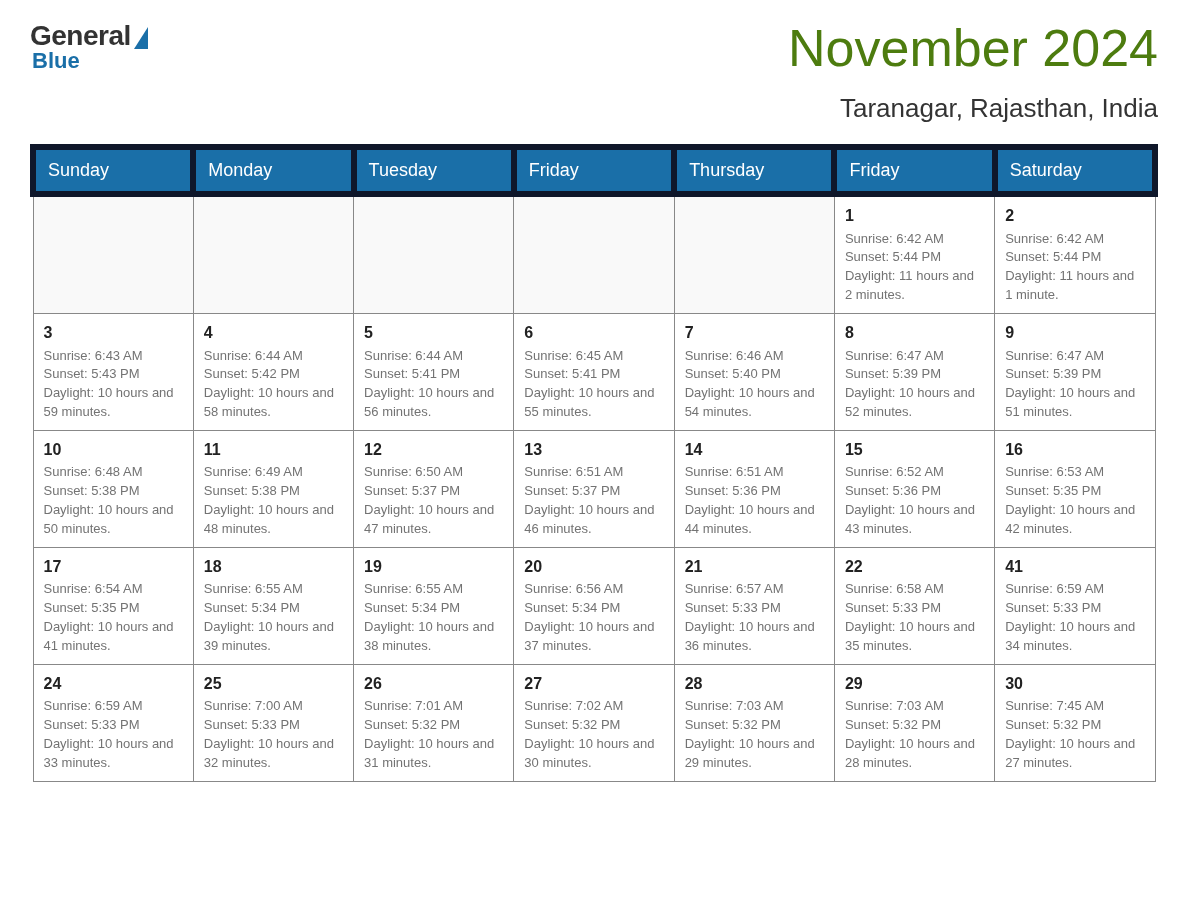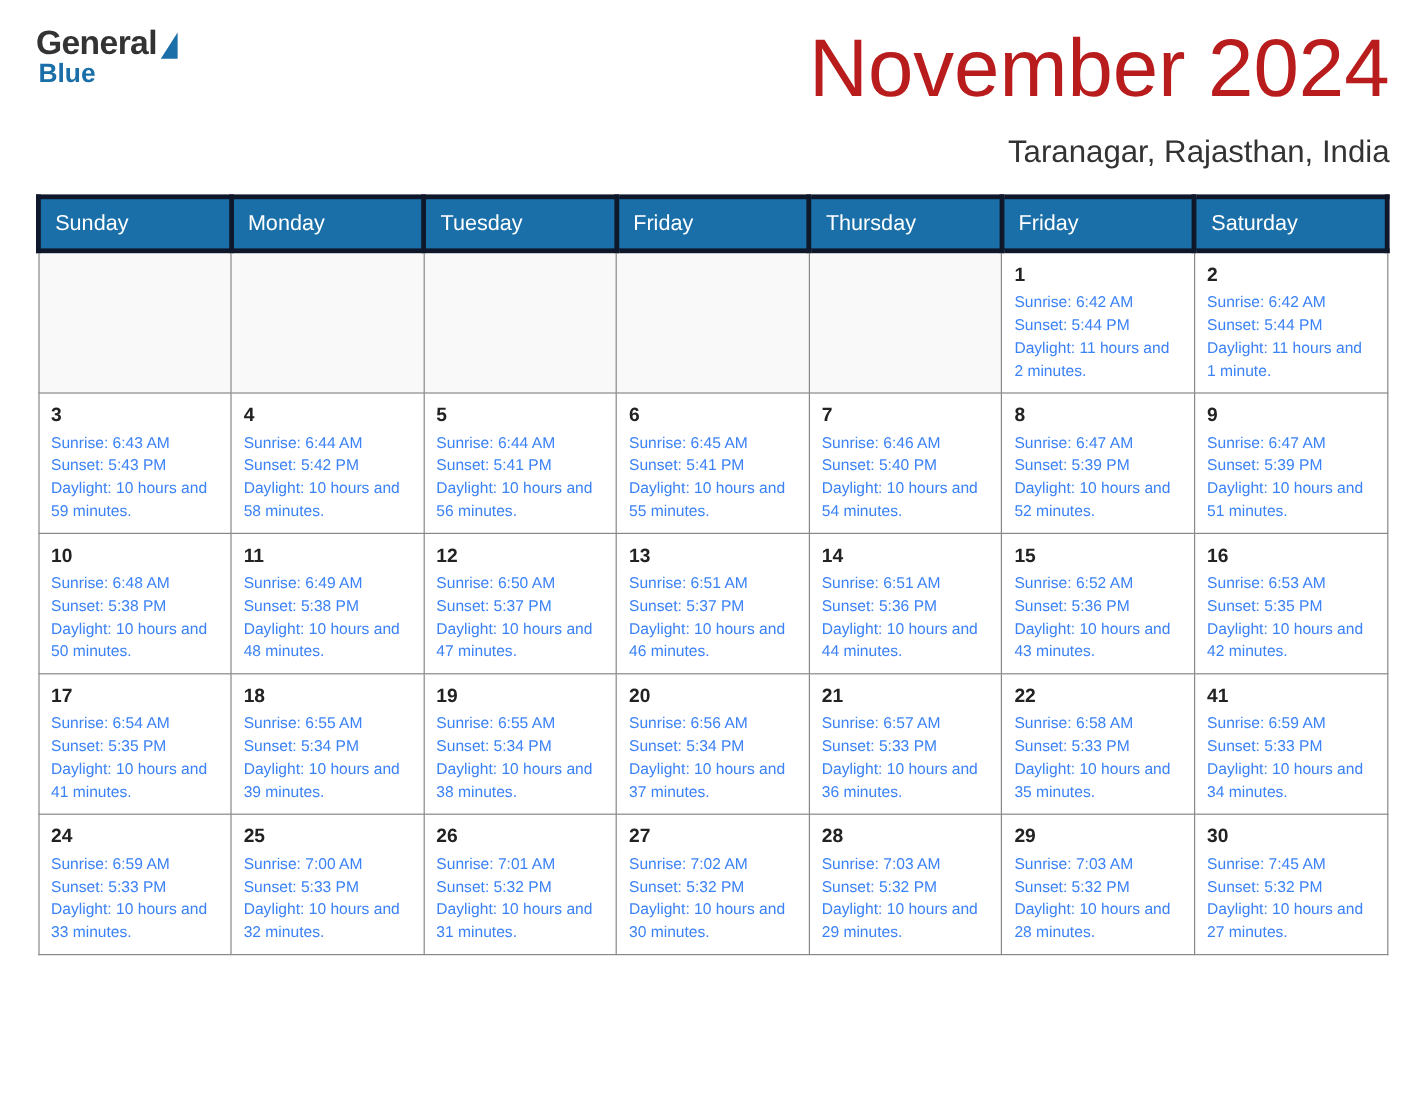--- a/index.html
+++ b/index.html
@@ -43,65 +43,65 @@
       font-size: 22px;
       font-weight: bold;
       color: #1a6fa8;
       margin-top: -4px;
       margin-left: 2px;
     }
     .title-section {
       text-align: right;
     }
     .month-title {
-      font-size: 68px;
+      font-size: 52px;
       font-weight: normal;
-      color: #b91c1c;
+      color: #4d7c0f;
       line-height: 1.1;
     }
     .location-title {
       font-size: 26px;
       color: #333;
       font-weight: normal;
       margin-top: 16px;
     }
     .calendar-table {
       width: 100%;
       border-collapse: collapse;
       border: 1px solid #888;
     }
     .calendar-table th {
       background-color: #1a6fa8;
       color: #fff;
       font-size: 18px;
       font-weight: normal;
       padding: 10px 12px;
       text-align: left;
-      border: 4px solid #0f172a;
+      border: 6px solid #0f172a;
     }
     .calendar-table td {
       vertical-align: top;
       border: 1px solid #888;
       padding: 8px 10px;
       width: 14.28%;
       min-height: 110px;
       font-size: 13.5px;
       color: #222;
       line-height: 1.4;
     }
     .day-number {
       font-size: 16px;
       font-weight: bold;
       color: #222;
       display: block;
       margin-bottom: 2px;
     }
     .day-info {
       font-size: 13px;
-      color: #3b82f6;
+      color: #737373;
       line-height: 1.45;
       text-align: center;
     }
     .empty-cell {
       background: #f9f9f9;
     }
   </style>
 </head>
 <body>
 

